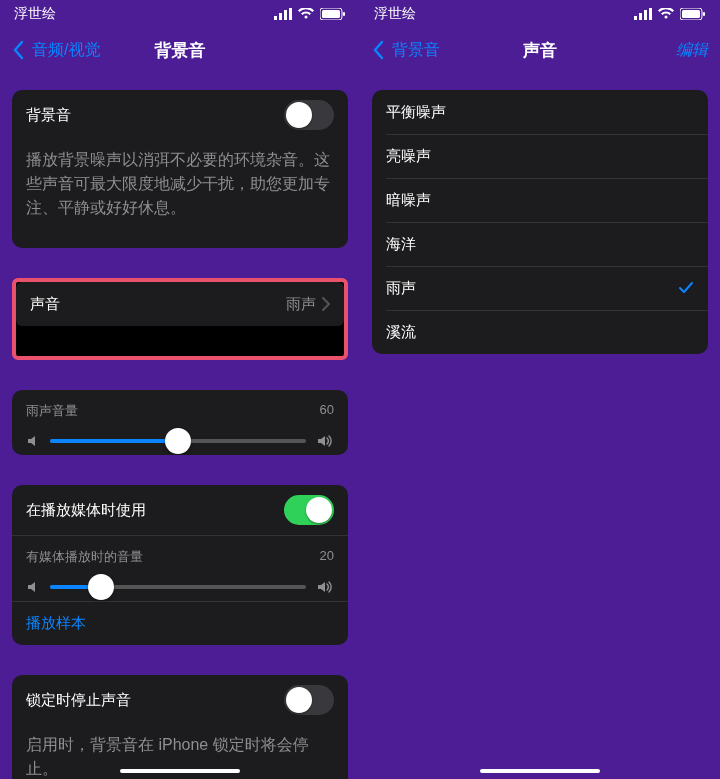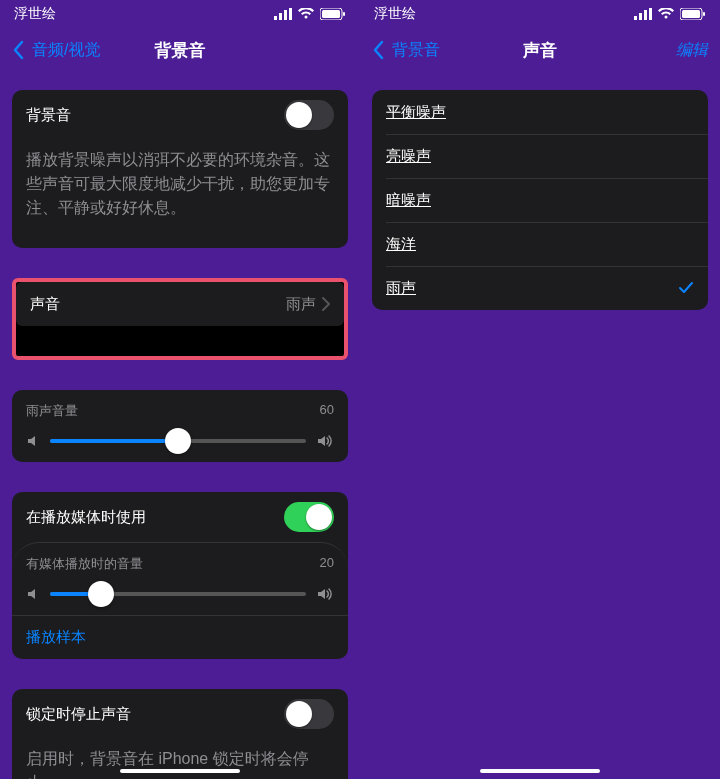--- a/index.html
+++ b/index.html
@@ -17,34 +17,34 @@
   .group { background: #1c1c1e; border-radius: 10px; margin-bottom: 30px; overflow: hidden; }
   .row { display: flex; align-items: center; min-height: 44px; padding: 10px 14px; color: #fff; font-size: 15px; position: relative; }
   .row-label { flex: 1; }
   .row-detail { color: #8e8e93; font-size: 15px; margin-right: 6px; }
   .row-footer { color: #8e8e93; font-size: 16px; padding: 8px 14px 28px 14px; line-height: 1.5; }
   .switch { width: 50px; height: 30px; border-radius: 15px; position: relative; background: #39393d; }
   .switch .knob { width: 26px; height: 26px; border-radius: 50%; background: #fff; position: absolute; top: 2px; left: 2px; box-shadow: 0 1px 2px rgba(0,0,0,0.4); }
   .switch.on { background: #30d158; }
   .switch.on .knob { left: 22px; }
   .chevron { color: #555; }
-  .slider-row { display: block; padding: 12px 14px 14px 14px; border-radius: 27px; }
+  .slider-row { display: block; padding: 12px 14px 7px 14px; }
   .slider-head { display: flex; justify-content: space-between; color: #8e8e93; font-size: 13px; margin-bottom: 14px; }
   .slider-wrap { display: flex; align-items: center; gap: 10px; }
   .slider-wrap .vol-ic { color: #8e8e93; }
   .track { flex: 1; height: 4px; background: #555; border-radius: 2px; position: relative; }
   .track .fill { position: absolute; left: 0; top: 0; bottom: 0; background: #0a84ff; border-radius: 2px; }
   .track .thumb { position: absolute; top: 50%; width: 26px; height: 26px; border-radius: 50%; background: #fff; transform: translate(-50%, -50%); box-shadow: 0 1px 3px rgba(0,0,0,0.4); }
   .link-row { color: #0a84ff; font-size: 15px; padding: 12px 14px; }
   .highlight-box { border: 4px solid #e9516d; border-radius: 6px; padding: 0; margin-bottom: 30px; background: #000; }
   .highlight-box .group { margin-bottom: 0; border-radius: 6px; }
   .highlight-box .spacer { height: 30px; }
   .check-ic { color: #0a84ff; }
   .home-indicator { position: absolute; bottom: 6px; left: 50%; transform: translateX(-50%); width: 120px; height: 4px; border-radius: 3px; background: #fff; }
-  .list-row { display: flex; align-items: center; min-height: 44px; padding: 0 14px; color: #fff; font-size: 15px; position: relative; text-decoration: underline; }
+  .list-row { display: flex; align-items: center; min-height: 44px; padding: 0 14px; color: #fff; font-size: 15px; position: relative; }
   .list-row + .list-row::before { content: ""; position: absolute; top: 0; left: 14px; right: 0; height: 0.5px; background: #333; }
 </style>
 </head>
 <body>
 
 <div class="phone">
   <div class="statusbar">
     <span class="sb-left">浮世绘</span>
     <div class="sb-right">
       <svg width="18" height="12" viewBox="0 0 18 12">
@@ -209,16 +209,19 @@
         </div>
         <div class="list-row">
           <span class="row-label">海洋</span>
         </div>
         <div class="list-row">
           <span class="row-label">雨声</span>
           <svg width="16" height="16" viewBox="0 0 16 16" class="check-ic">
             <path d="M2 8l4 4 8-9" stroke="#0a84ff" stroke-width="2" fill="none" stroke-linecap="round" stroke-linejoin="round"></path>
           </svg>
         </div>
+        <div class="list-row">
+          <span class="row-label">溪流</span>
+        </div>
       </div>
   </div>
   <div class="home-indicator"></div>
 </div>
 
 </body></html>

